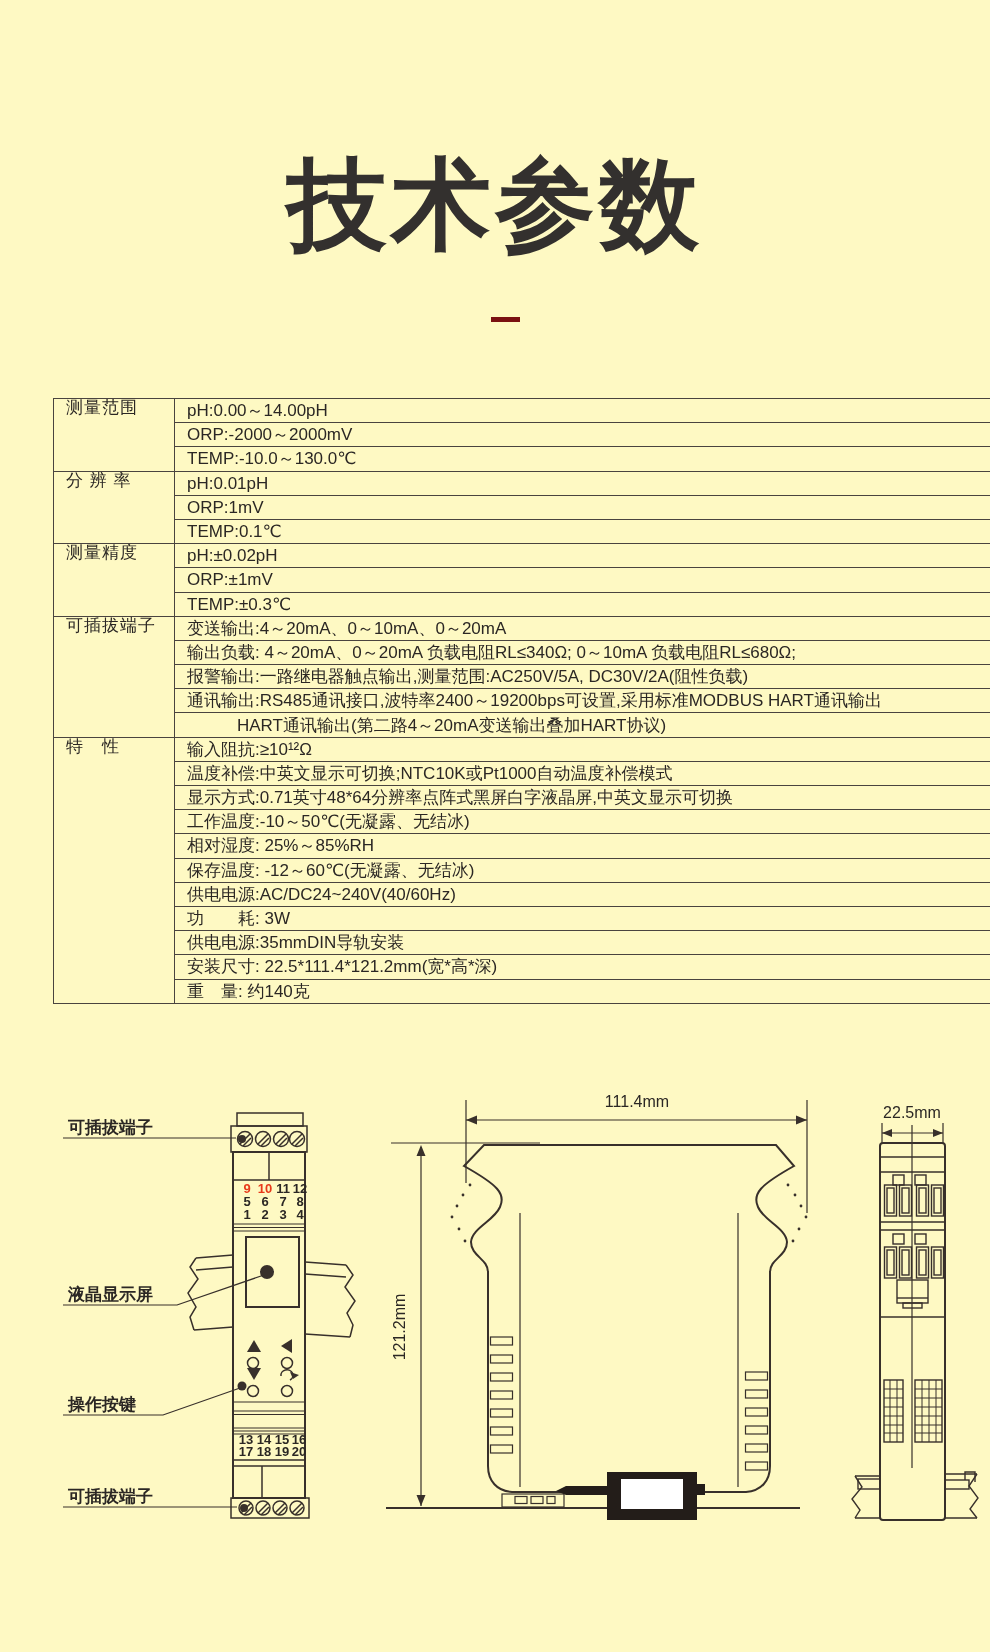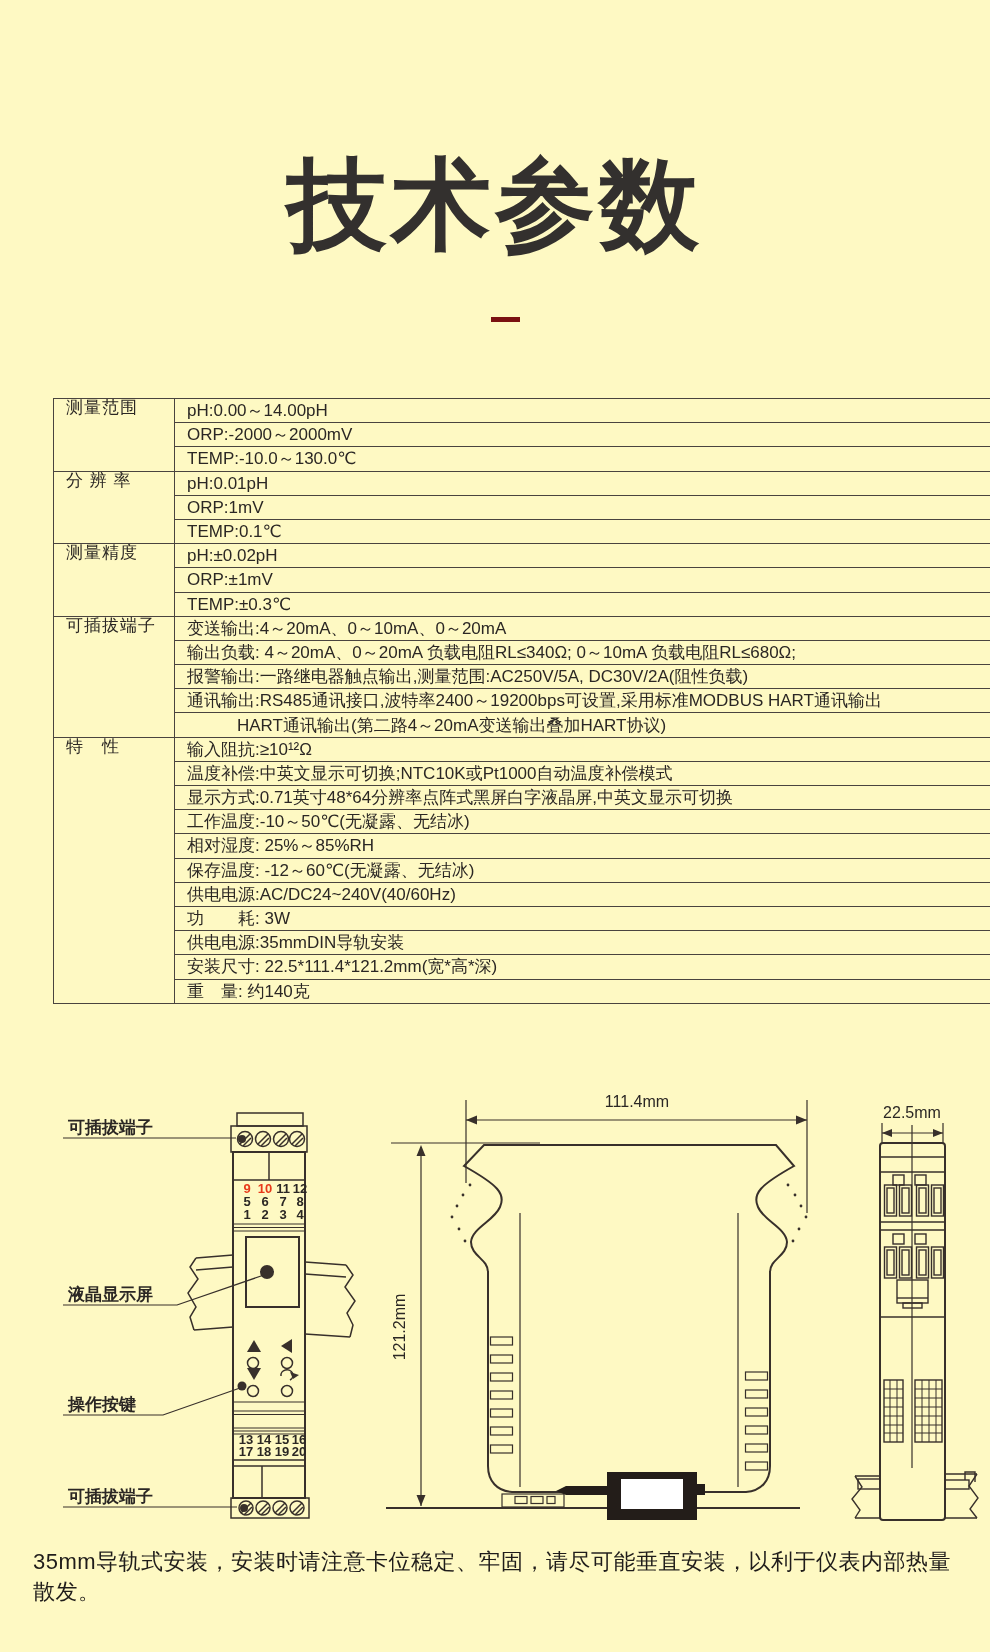--- a/index.html
+++ b/index.html
@@ -330,14 +330,13 @@
         <text class="tnum" x="299" y="361">20</text>
       </g>
       <g font-size="16">
         <text x="637" y="12" text-anchor="middle">111.4mm</text>
         <text x="400" y="237" text-anchor="middle" transform="rotate(-90 400 232)">121.2mm</text>
         <text x="912" y="23" text-anchor="middle">22.5mm</text>
       </g>
     </g>
   </svg>
 
-  <div id="footer">35mm导轨式安装，安装时请注意卡位稳定、牢固，请尽可能垂直安装，以利于仪表内部热量散发。</div>
 </div>
 
 </body></html>

